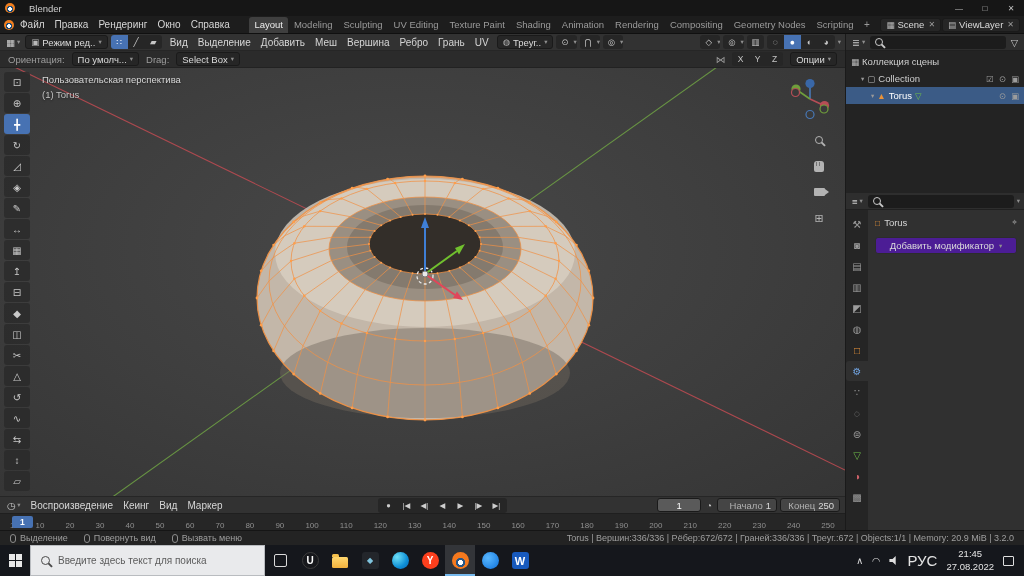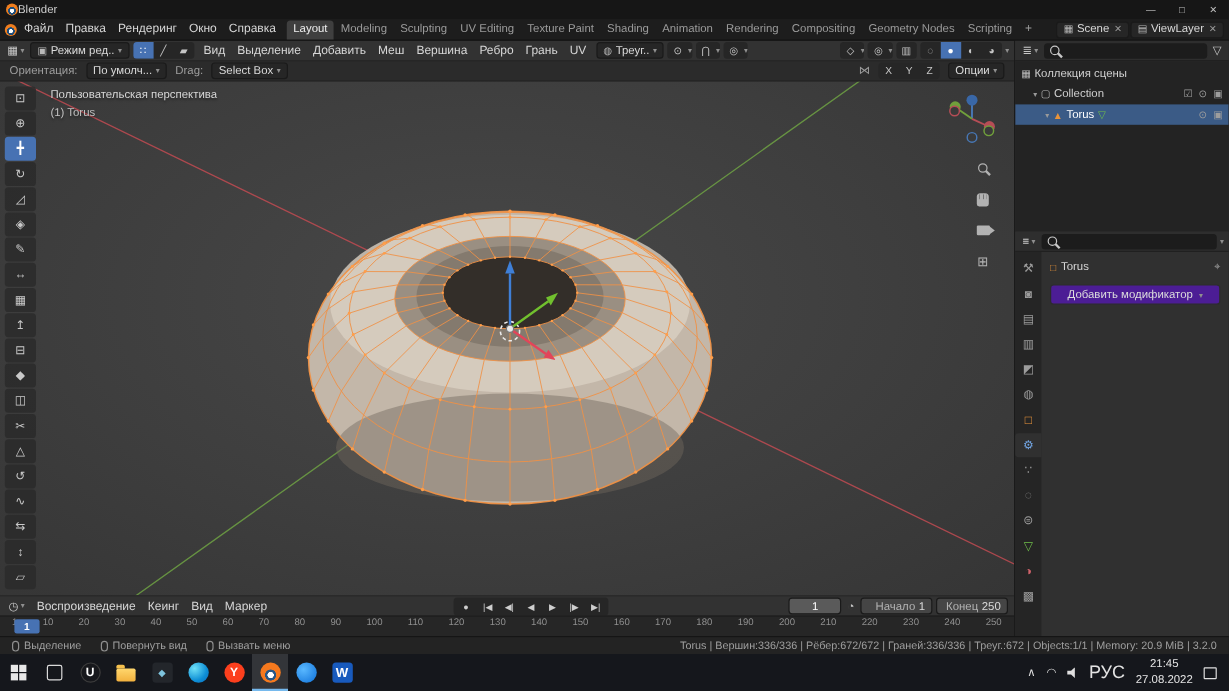--- a/index.html
+++ b/index.html
@@ -2,29 +2,29 @@
 <html><head>
 <meta charset="utf-8">
 <style>
 *{margin:0;padding:0;box-sizing:border-box;font-family:"Liberation Sans","DejaVu Sans",sans-serif}
 html,body{width:1024px;height:576px;overflow:hidden}
 body{background:#1d1d1d;font-size:11px;color:#d2d2d2;cursor:default}
 button{background:none;border:none;color:inherit;font:inherit;cursor:default;padding:0}
 .app{width:1024px;height:576px;display:flex;flex-direction:column}
 .spacer{flex:1 1 0;min-width:0}
 
-.titlebar{height:16px;background:#161616;display:flex;align-items:center;gap:0;padding-left:5px;font-size:9.5px;color:#cfcfcf;flex:0 0 auto}
+.titlebar{height:16px;background:#161616;display:flex;align-items:center;gap:14px;padding-left:5px;font-size:9.5px;color:#cfcfcf;flex:0 0 auto}
 .blender-dot{width:10px;height:10px;border-radius:50%;background:radial-gradient(circle at 50% 60%,#fff 0 1.6px,#1f4e7a 1.9px 3.1px,#ef7e1f 3.4px)}
 .win-controls{margin-left:auto;display:flex;height:100%}
 .wc{width:26px;display:flex;align-items:center;justify-content:center;font-size:8px;color:#c0c0c0}
 
 .topbar{height:18px;background:#1d1d1d;border-bottom:1px solid #101010;display:flex;align-items:center;padding:0 4px;gap:1px;flex:0 0 auto}
 .mnu{padding:0 5px;font-size:10px;color:#d6d6d6;line-height:17px;white-space:nowrap}
 .menus{display:flex}
-.ws-tabs{display:flex;align-items:center;height:100%;margin-left:3px}
+.ws-tabs{display:flex;align-items:center;height:100%;margin-left:13px}
 .ws-tab{padding:2.5px 5.5px;font-size:9.5px;color:#9b9b9b;border-radius:3px 3px 0 0;white-space:nowrap}
 .ws-tab.active{background:#3f3f3f;color:#ededed}
 .ws-add{width:14px;text-align:center;color:#9b9b9b;font-size:10px}
 .fld{display:flex;align-items:center;gap:3px;background:#262626;border:1px solid #1a1a1a;border-radius:3px;padding:0 5px;height:14px;font-size:9.5px;color:#dadada;white-space:nowrap}
 .fld-ico{font-size:8.5px;color:#b9b9b9}
 .carat{font-size:6.5px;color:#8f8f8f}
 .clear-x{font-size:8px;color:#9a9a9a;margin-left:1px}
 
 .vp-header{height:17px;background:#323232;border-bottom:1px solid #262626;display:flex;align-items:center;gap:3px;padding:0 4px}
 .hdr-ico{display:flex;align-items:center;gap:2px;color:#c9c9c9;font-size:9.5px;padding:0 2px}
@@ -79,21 +79,21 @@
 .pin{margin-left:auto;color:#9a9a9a;font-size:9px}
 .add-mod{width:100%;height:17px;background:#4c1d95;border:1px solid #2c2c2c;border-radius:3px;display:flex;align-items:center;justify-content:center;gap:5px;font-size:9.5px;color:#dcdcdc}
 
 .tl-header{height:17px;background:#323232;border-top:1px solid #262626;display:flex;align-items:center;gap:3px;padding:0 5px;flex:0 0 auto}
 .transport{display:flex;gap:1px;background:#262626;border-radius:3px;padding:1px 2px}
 .tr-btn{min-width:17px;height:13px;display:flex;align-items:center;justify-content:center;font-size:7.5px;color:#cecece;border-radius:2px;white-space:nowrap}
 .frame-fld{background:#5a5a5a;min-width:44px;justify-content:center;color:#fff}
 .range-fld{background:#454545;min-width:60px;justify-content:flex-end}
 .fld-label{color:#b2b2b2}
 .tl-ruler{height:17px;background:#262626;position:relative;border-top:1px solid #1f1f1f;flex:0 0 auto}
-.ruler-nums{display:flex;justify-content:space-between;padding:0 10px;height:100%;align-items:flex-start}
+.ruler-nums{display:flex;justify-content:space-between;padding:0 10px;height:100%;align-items:flex-end}
 .rnum{font-size:8px;color:#8f8f8f}
 .playhead{position:absolute;left:12px;top:1.5px;background:#4772b3;color:#fff;font-size:8.5px;padding:1px 8px;border-radius:2px;font-weight:bold}
 
 .statusbar{height:15px;background:#232323;border-top:1px solid #151515;display:flex;align-items:center;padding:0 10px;gap:16px;font-size:9px;color:#9f9f9f;flex:0 0 auto}
 .sb-hints{display:flex;gap:16px}
 .hint{display:flex;align-items:center;gap:4px;white-space:nowrap}
 .mouse{width:6px;height:9px;border:1px solid #8d8d8d;border-radius:3px;display:inline-block}
 .sb-stats{white-space:nowrap}
 
 .taskbar{height:31px;background:#15171c;display:flex;align-items:stretch;flex:0 0 auto}
@@ -749,20 +749,24 @@
 
   <div class="taskbar">
     <button class="start">
       <span class="win-logo">
           <span></span>
           <span></span>
           <span></span>
           <span></span>
         </span>
     </button>
+    <div class="search">
+      <span class="mag dark"></span>
+      <input placeholder="Введите здесь текст для поиска" style="">
+    </div>
     <div class="tb-apps">
         <button class="tb-app">
           <span class="app-ico s-taskview"></span>
         </button>
         <button class="tb-app">
           <span class="app-ico s-dark-circle">U</span>
         </button>
         <button class="tb-app">
           <span class="app-ico s-folder"></span>
         </button>

